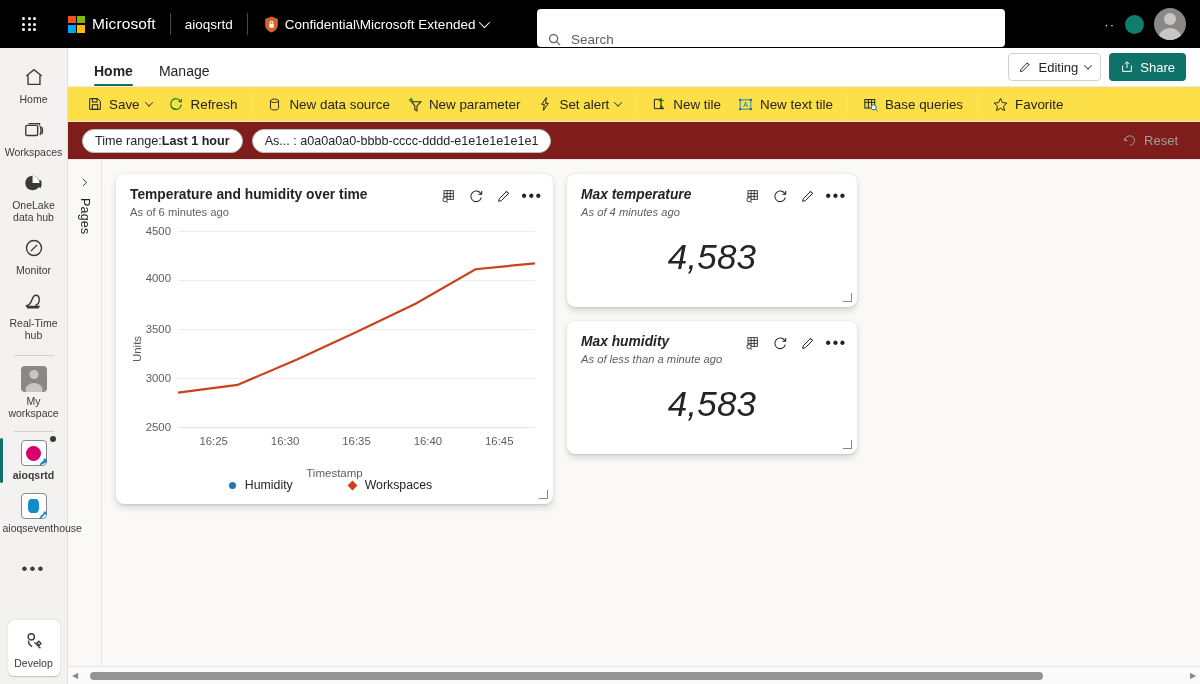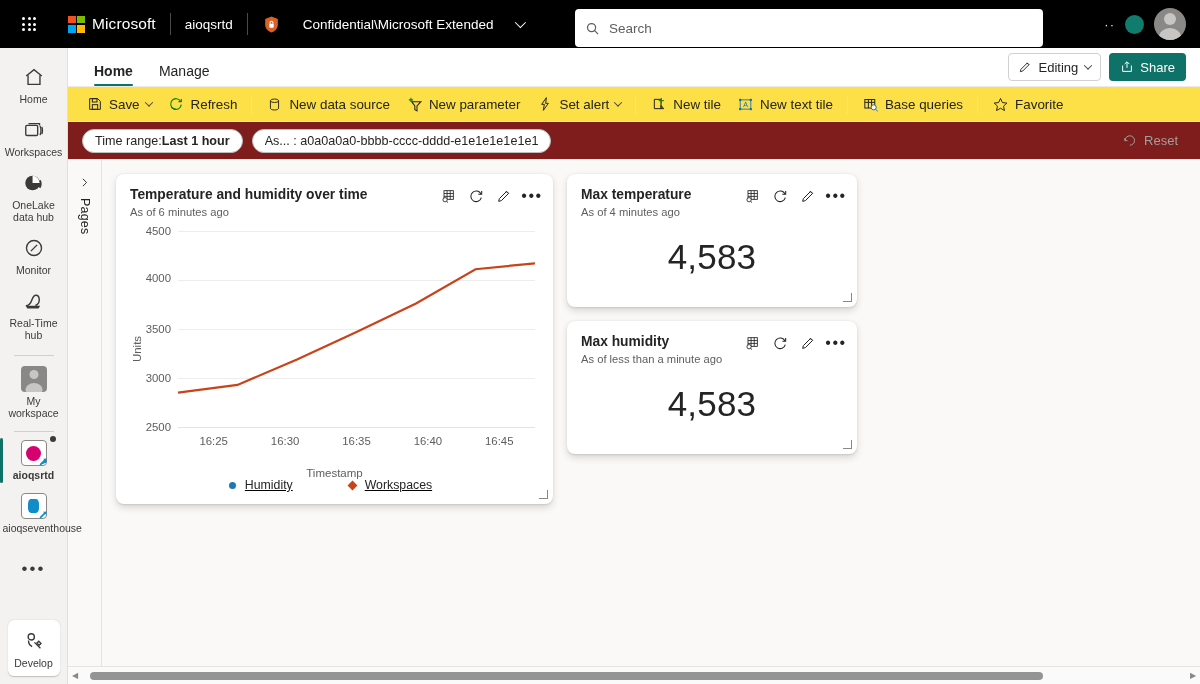--- a/index.html
+++ b/index.html
@@ -24,28 +24,28 @@
   .ms-logo-wrap { display:flex; align-items:center; gap:7px; margin-left:24px; cursor:pointer;}
   .ms-squares { width:17px; height:17px; display:grid; grid-template-columns:1fr 1fr; grid-template-rows:1fr 1fr; gap:1.6px;}
   .ms-squares i { display:block; }
   .ms-squares i:nth-child(1){ background:#f25022; }
   .ms-squares i:nth-child(2){ background:#7fba00; }
   .ms-squares i:nth-child(3){ background:#00a4ef; }
   .ms-squares i:nth-child(4){ background:#ffb900; }
   .ms-word { color:#ffffff; font-size:15.5px; letter-spacing:.1px; }
   .tb-sep { width:1px; height:22px; background:#4a4a4a; margin:0 14px; }
   .tb-text { color:#ffffff; font-size:13.5px; white-space:nowrap; }
-  .sens-wrap { display:flex; align-items:center; gap:22px; cursor:pointer; }
+  .sens-wrap { display:flex; align-items:center; gap:4px; cursor:pointer; }
   .sens-label { color:#ffffff; font-size:13.5px; white-space:nowrap; }
   .chev { width:8px; height:8px; border-right:1.4px solid #ffffff; border-bottom:1.4px solid #ffffff;
           transform:rotate(45deg) translateY(-2px); }
   .searchbox {
     position:absolute; left:537px; top:9px; width:468px; height:38px;
-    background:#ffffff; border-radius:4px; display:flex; align-items:center;
-    padding:0 10px; gap:9px; cursor:text;margin-left:38px;
+    background:#ffffff; border-radius:4px; display:flex; align-items:flex-end;
+    padding:0 10px; gap:9px; cursor:text;
   }
   .search-ph { color:#605e5c; font-size:13.5px; }
   .tb-right { position:absolute; right:14px; top:0; height:48px; display:flex; align-items:center; gap:10px;}
   .copilot-dots { color:#fff; font-size:13px; letter-spacing:1px; opacity:.9; }
   .copilot-circle { width:19px; height:19px; border-radius:50%; background:#107c6e; }
   .avatar { width:32px; height:32px; border-radius:50%; background:#8a8886; position:relative; overflow:hidden;
             cursor:pointer;}
   .avatar::before{ content:""; position:absolute; left:50%; top:5px; transform:translateX(-50%);
                    width:12px; height:12px; border-radius:50%; background:#c8c6c4;}
   .avatar::after{ content:""; position:absolute; left:50%; bottom:-6px; transform:translateX(-50%);
@@ -155,21 +155,21 @@
   .ylab { position:absolute; left:8px; top:50%; transform:translateY(-50%) rotate(-90deg);
           font-size:11.5px; color:#605e5c; }
   .xlab { position:absolute; left:0; right:0; bottom:-4px; text-align:center; font-size:11.5px; color:#605e5c;}
   .plot { position:absolute; left:62px; top:8px; right:18px; bottom:48px; }
   .gridline { position:absolute; left:0; right:0; height:1px; background:#ededed; }
   .gridline.axis { background:#dfe3f0; }
   .ytick { position:absolute; right:calc(100% + 7px); transform:translateY(-50%);
            font-size:11.4px; color:#605e5c; white-space:nowrap;}
   .xtick { position:absolute; top:calc(100% + 8px); transform:translateX(-50%);
            font-size:11.4px; color:#605e5c; white-space:nowrap;}
-  .legend { position:absolute; left:0; right:8px; bottom:12px; display:flex; justify-content:center; gap:56px;text-decoration:underline;}
+  .legend { position:absolute; left:0; right:8px; bottom:12px; display:flex; justify-content:center; gap:56px;}
   .leg-item { display:flex; align-items:center; gap:9px; font-size:12.3px; color:#242424; cursor:pointer;}
   .leg-mk-circle { width:7px; height:7px; border-radius:50%; background:#1f77b4; }
   .leg-mk-diamond { width:7px; height:7px; background:#c8431a; transform:rotate(45deg); }
 
   
   .hscroll { height:18px; background:#fbfafa; border-top:1px solid #e6e4e2; display:flex;
              align-items:center; }
   .hs-arrow { width:14px; text-align:center; font-size:8px; color:#8a8886; cursor:pointer; }
   .hs-track { flex:1; height:14px; background:#fbfafa; position:relative; }
   .hs-thumb { position:absolute; left:8px; top:3px; height:8px; width:953px; background:#949494;
@@ -584,21 +584,21 @@
               </div>
               <div class="leg-item">
                 <span class="leg-mk-diamond"></span>
                 <span>Workspaces</span>
               </div>
             </div>
 
             <span class="grip"></span>
           </div>
 
-          <div style="display:flex; flex-direction:column; gap:14px;">
+          <div style="display:flex; flex-direction:column; gap:14px;font-style:italic;">
 
             <div class="tile tile-kpi">
               <div class="tile-hd">
                 <div class="tile-titles">
                   <div class="tile-title">Max temperature</div>
                   <div class="tile-sub">As of 4 minutes ago</div>
                 </div>
                 <div class="tile-acts">
                   <span class="tile-act">
                     <svg width="16" height="16" viewBox="0 0 24 24" fill="none" stroke="#242424" stroke-width="1.3">

